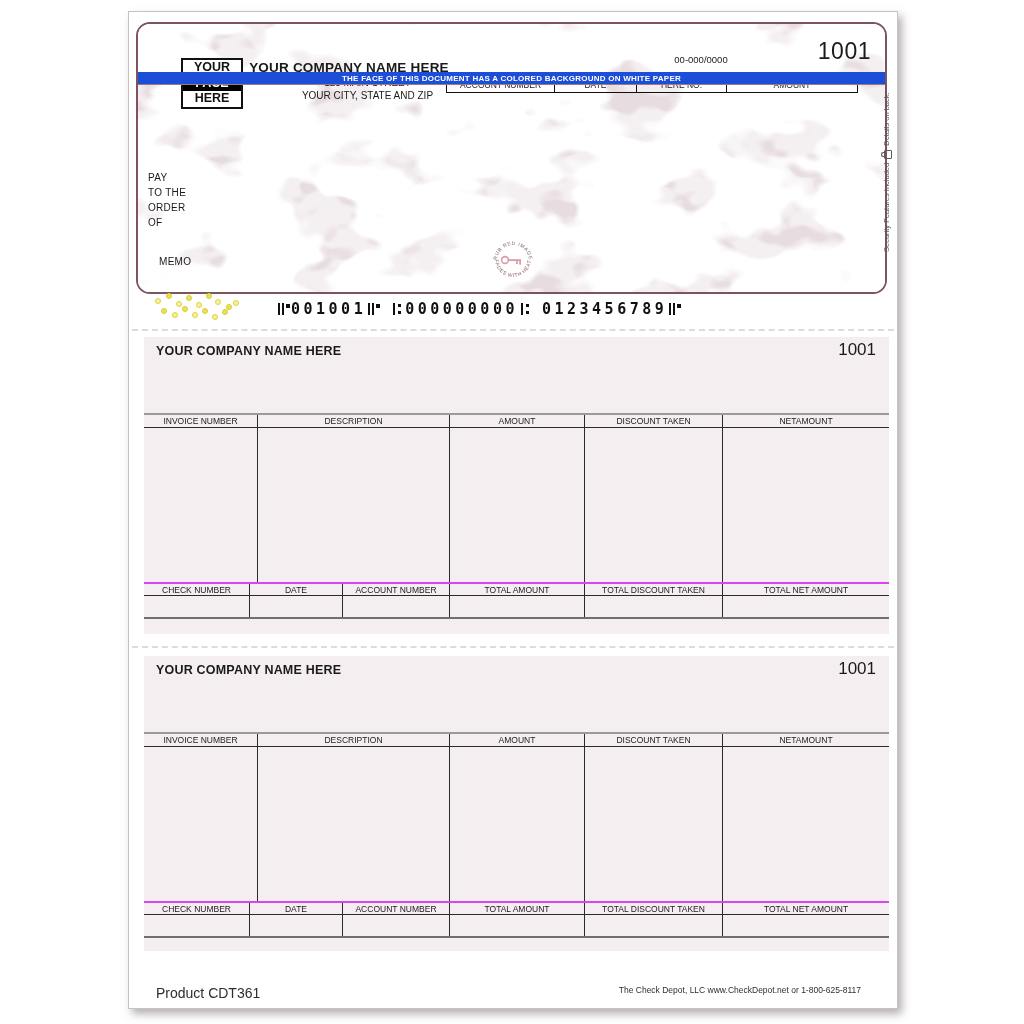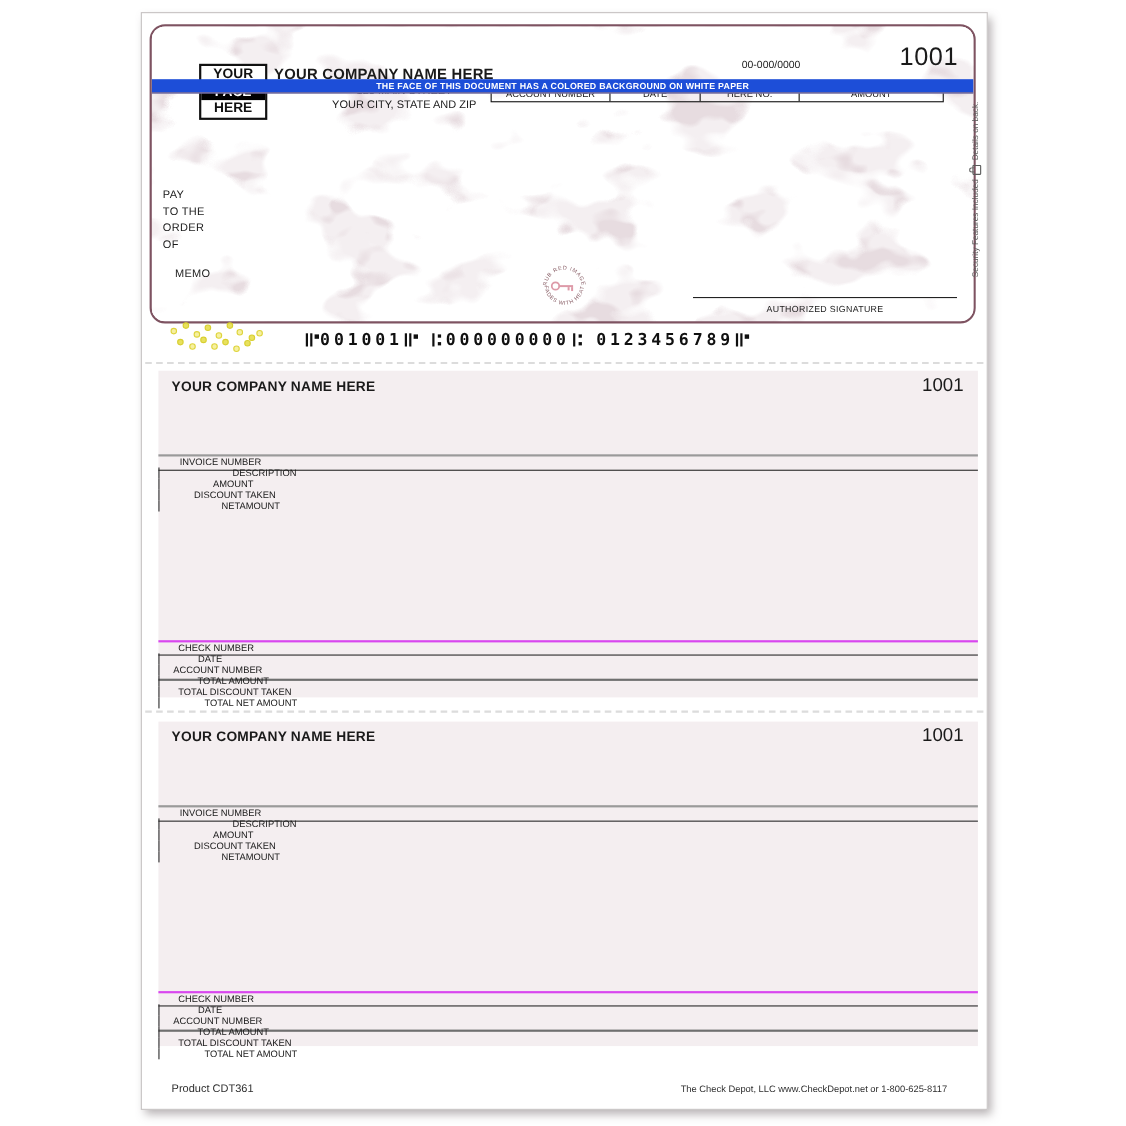--- a/index.html
+++ b/index.html
@@ -30,21 +30,21 @@
   .fraction{position:absolute;left:508px;top:30px;width:110px;text-align:center;font-size:9.5px;color:#1a1a1a;}
   .chk-number{position:absolute;right:14px;top:14px;font-size:23px;color:#1a1a1a;letter-spacing:.5px;}
 
   .hdr-table{position:absolute;left:308px;top:53px;width:410px;height:14px;display:flex;
     border:1px solid #111;}
   .hdr-table .cell{display:flex;align-items:center;justify-content:center;font-size:8.5px;color:#1a1a1a;
     border-left:1px solid #111;box-sizing:border-box;}
   .hdr-table .cell:first-child{border-left:none;}
 
   .pay{position:absolute;left:10px;top:146px;font-size:10px;color:#1a1a1a;line-height:15px;letter-spacing:.3px;}
-  .memo{position:absolute;left:10px;top:220px;font-size:10px;color:#1a1a1a;letter-spacing:.3px;padding-left:11px;}
+  .memo{position:absolute;left:10px;top:232px;font-size:10px;color:#1a1a1a;letter-spacing:.3px;padding-left:11px;}
 
   .seal{position:absolute;left:352px;top:213px;width:46px;height:46px;}
 
   .sig{position:absolute;left:492px;top:246px;width:240px;border-top:1.5px solid #222;text-align:center;}
   .sig span{font-size:8px;color:#1a1a1a;letter-spacing:.3px;}
 
   
   .side-text{position:absolute;left:752px;top:240px;transform:rotate(-90deg);transform-origin:0 0;
     width:175px;display:flex;align-items:center;gap:4px;font-size:7.5px;color:#5a5a5a;white-space:nowrap;}
   .lock{position:relative;display:inline-block;width:7px;height:6px;border:1px solid #5a5a5a;border-radius:1px;margin-top:3px;}
@@ -81,35 +81,35 @@
   .perf.p1{top:317px;} .perf.p2{top:634px;}
 
   
   .stub{position:absolute;left:15px;width:745px;background:#f4eef0;}
   .stub.s1{top:325px;height:297px;}
   .stub.s2{top:644px;height:295px;}
   .stub .co{position:absolute;left:12px;top:7px;font-weight:bold;font-size:12.5px;color:#1a1a1a;letter-spacing:.2px;}
   .stub .num{position:absolute;right:13px;top:3px;font-size:17px;color:#1a1a1a;}
 
   .stub .tbl{position:absolute;left:0;top:76px;width:745px;}
-  .trow{display:flex;width:745px;box-sizing:border-box;flex-direction:column;}
+  .trow{display:flex;width:745px;box-sizing:border-box;}
   .trow .c{box-sizing:border-box;border-left:1px solid #2a2a2a;display:flex;align-items:center;justify-content:center;
     font-size:8.5px;color:#1a1a1a;}
   .trow .c:first-child{border-left:none;}
   .head-main{height:15px;border-top:2.5px solid #9a9a9a;border-bottom:1.5px solid #2a2a2a;}
   .body-main{height:154px;}
   .head-tot{height:14px;border-top:2px solid #d946ef;border-bottom:1.5px solid #2a2a2a;}
   .row-tot{height:23px;border-bottom:2px solid #6f6f6f;}
   
   .wm0{width:113px;} .wm1{width:192px;} .wm2{width:135px;} .wm3{width:138px;} .wm4{width:167px;}
   
   .wt0{width:105px;} .wt1{width:93px;} .wt2{width:107px;} .wt3{width:135px;} .wt4{width:138px;} .wt5{width:167px;}
 
   
-  .footer-left{position:absolute;left:27px;top:973px;font-size:10px;color:#2e2e2e;}
+  .footer-left{position:absolute;left:27px;top:973px;font-size:14px;color:#2e2e2e;}
   .footer-right{position:absolute;right:36px;top:973px;font-size:8.5px;color:#2e2e2e;}
 </style>
 </head>
 <body>
 
 <div class="page">
 
   <div class="check">
     <svg class="marble-svg" width="747" height="268" viewBox="0 0 747 268" preserveAspectRatio="none" aria-hidden="true">
       <defs>
@@ -174,23 +174,20 @@
           <textPath href="#arcBot" startOffset="50%" text-anchor="middle">FADES WITH HEAT</textPath>
         </text>
         <g>
           <circle cx="15" cy="23" r="3.4" fill="none" stroke="#dd9aa8" stroke-width="1.6"></circle>
           <rect x="18" y="22.2" width="13" height="1.8" fill="#dd9aa8"></rect>
           <rect x="26" y="24" width="1.8" height="3" fill="#dd9aa8"></rect>
           <rect x="29.2" y="24" width="1.8" height="3.6" fill="#dd9aa8"></rect>
         </g>
       </svg>
 
-      <div class="sig">
-        <span>AUTHORIZED SIGNATURE</span>
-      </div>
     </div>
   </div>
 
   <div class="side-text">
     <span>Security Features Included</span>
     <span class="lock"></span>
     <span>Details on back.</span>
   </div>
 
   <div class="fibers">

